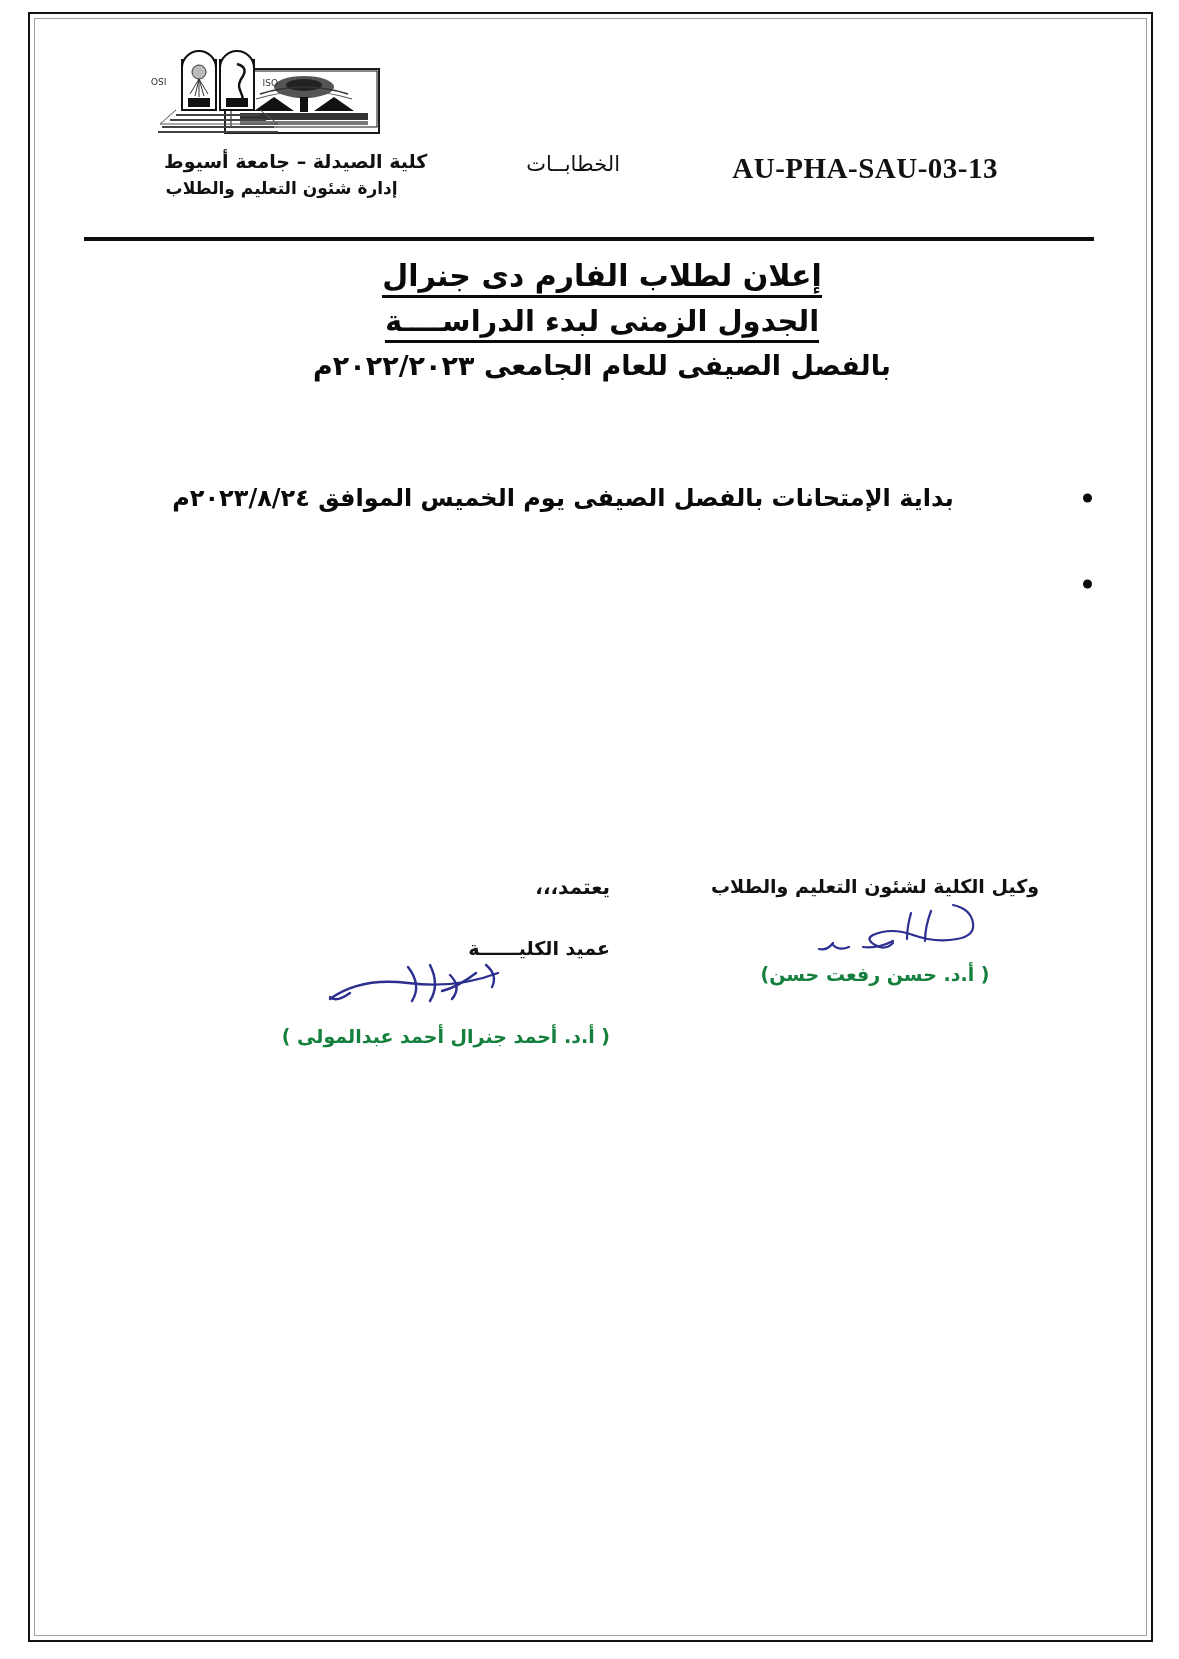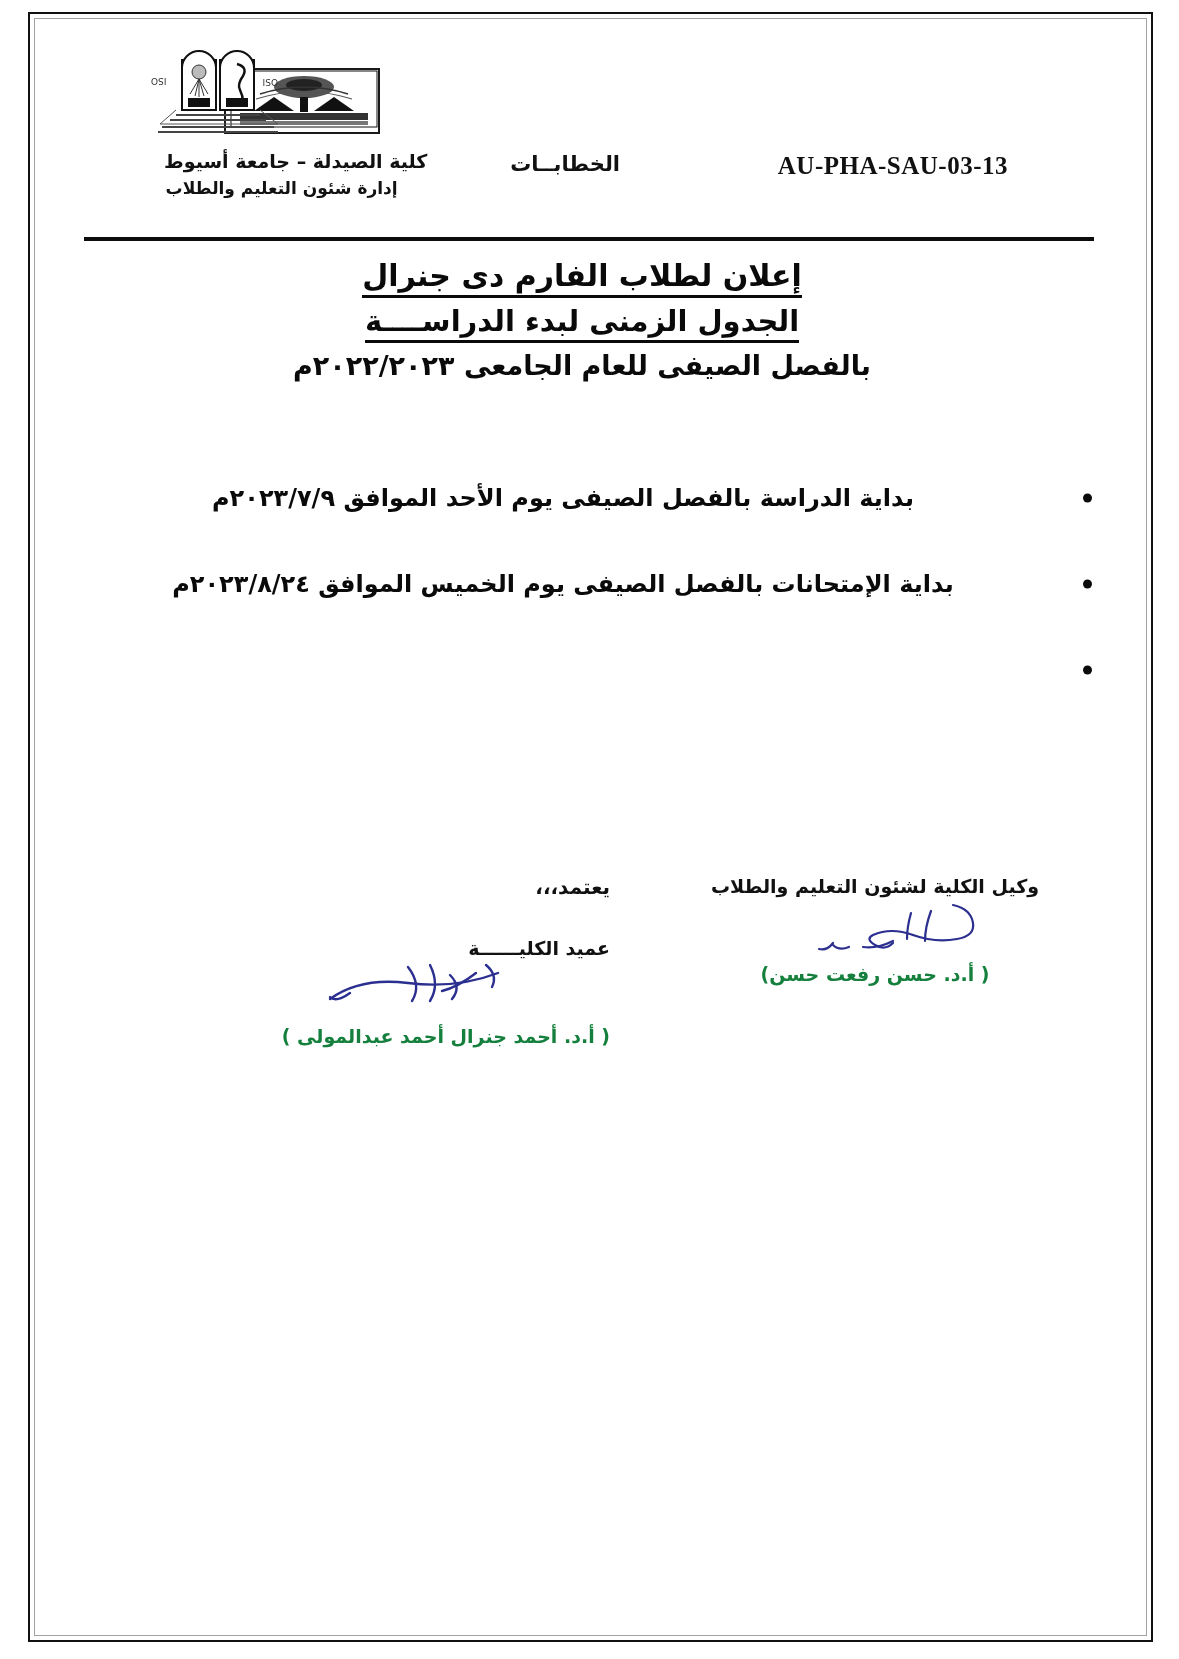--- a/index.html
+++ b/index.html
@@ -60,35 +60,35 @@
   }
   .logo-right {
     position: absolute;
     left: 58px;
     top: 6px;
     width: 200px;
     height: 96px;
   }
   .code {
     position: absolute;
-    right: 112px;
+    right: 122px;
     top: 112px;
     font-family: "Liberation Serif", serif;
     font-weight: bold;
-    font-size: 25px;
+    font-size: 29px;
     letter-spacing: .5px;
     color: #111;
     direction: ltr;
   }
   .center-word {
     position: absolute;
     right: 500px;
     top: 112px;
     font-family: "DejaVu Sans", "Liberation Sans", sans-serif;
-    font-weight: bold;
+    font-weight: normal;
     font-size: 21px;
     color: #111;
   }
   .faculty-block {
     position: absolute;
     left: 76px;
     top: 108px;
     text-align: center;
     line-height: 1.45;
     color: #111;
@@ -112,21 +112,21 @@
     left: 84px;
     top: 237px;
     width: 1010px;
     height: 4px;
     background: #0d0d0d;
   }
 
   
   .title-block {
     position: absolute;
-    left: 52px;
+    left: 72px;
     top: 252px;
     width: 1060px;
     text-align: center;
     color: #0a0a0a;
   }
   .title-line {
     font-family: "DejaVu Sans", "Liberation Sans", sans-serif;
     font-weight: bold;
     font-size: 30px;
     line-height: 1.58;
@@ -290,24 +290,20 @@
   <div class="rule"></div>
 
   <div class="title-block">
     <div class="title-line l1"><span class="u">إعلان لطلاب الفارم دى جنرال</span></div>
     <div class="title-line l2"><span class="u">الجدول الزمنى لبدء الدراســــة</span></div>
     <div class="title-line l3"><span>بالفصل الصيفى للعام الجامعى ٢٠٢٢/٢٠٢٣م</span></div>
   </div>
 
   <div class="bullets">
 
-    <div class="bullet-row">
-      <span class="bullet-dot"></span>
-      <span class="bullet-text">بداية الدراسة بالفصل الصيفى يوم الأحد الموافق ٢٠٢٣/٧/٩م</span>
-    </div>
 
 
     <div class="bullet-row">
       <span class="bullet-dot"></span>
       <span class="bullet-text">بداية الإمتحانات بالفصل الصيفى يوم الخميس الموافق ٢٠٢٣/٨/٢٤م</span>
     </div>
 
     <div class="bullet-row">
       <span class="bullet-dot"></span>
     </div>

